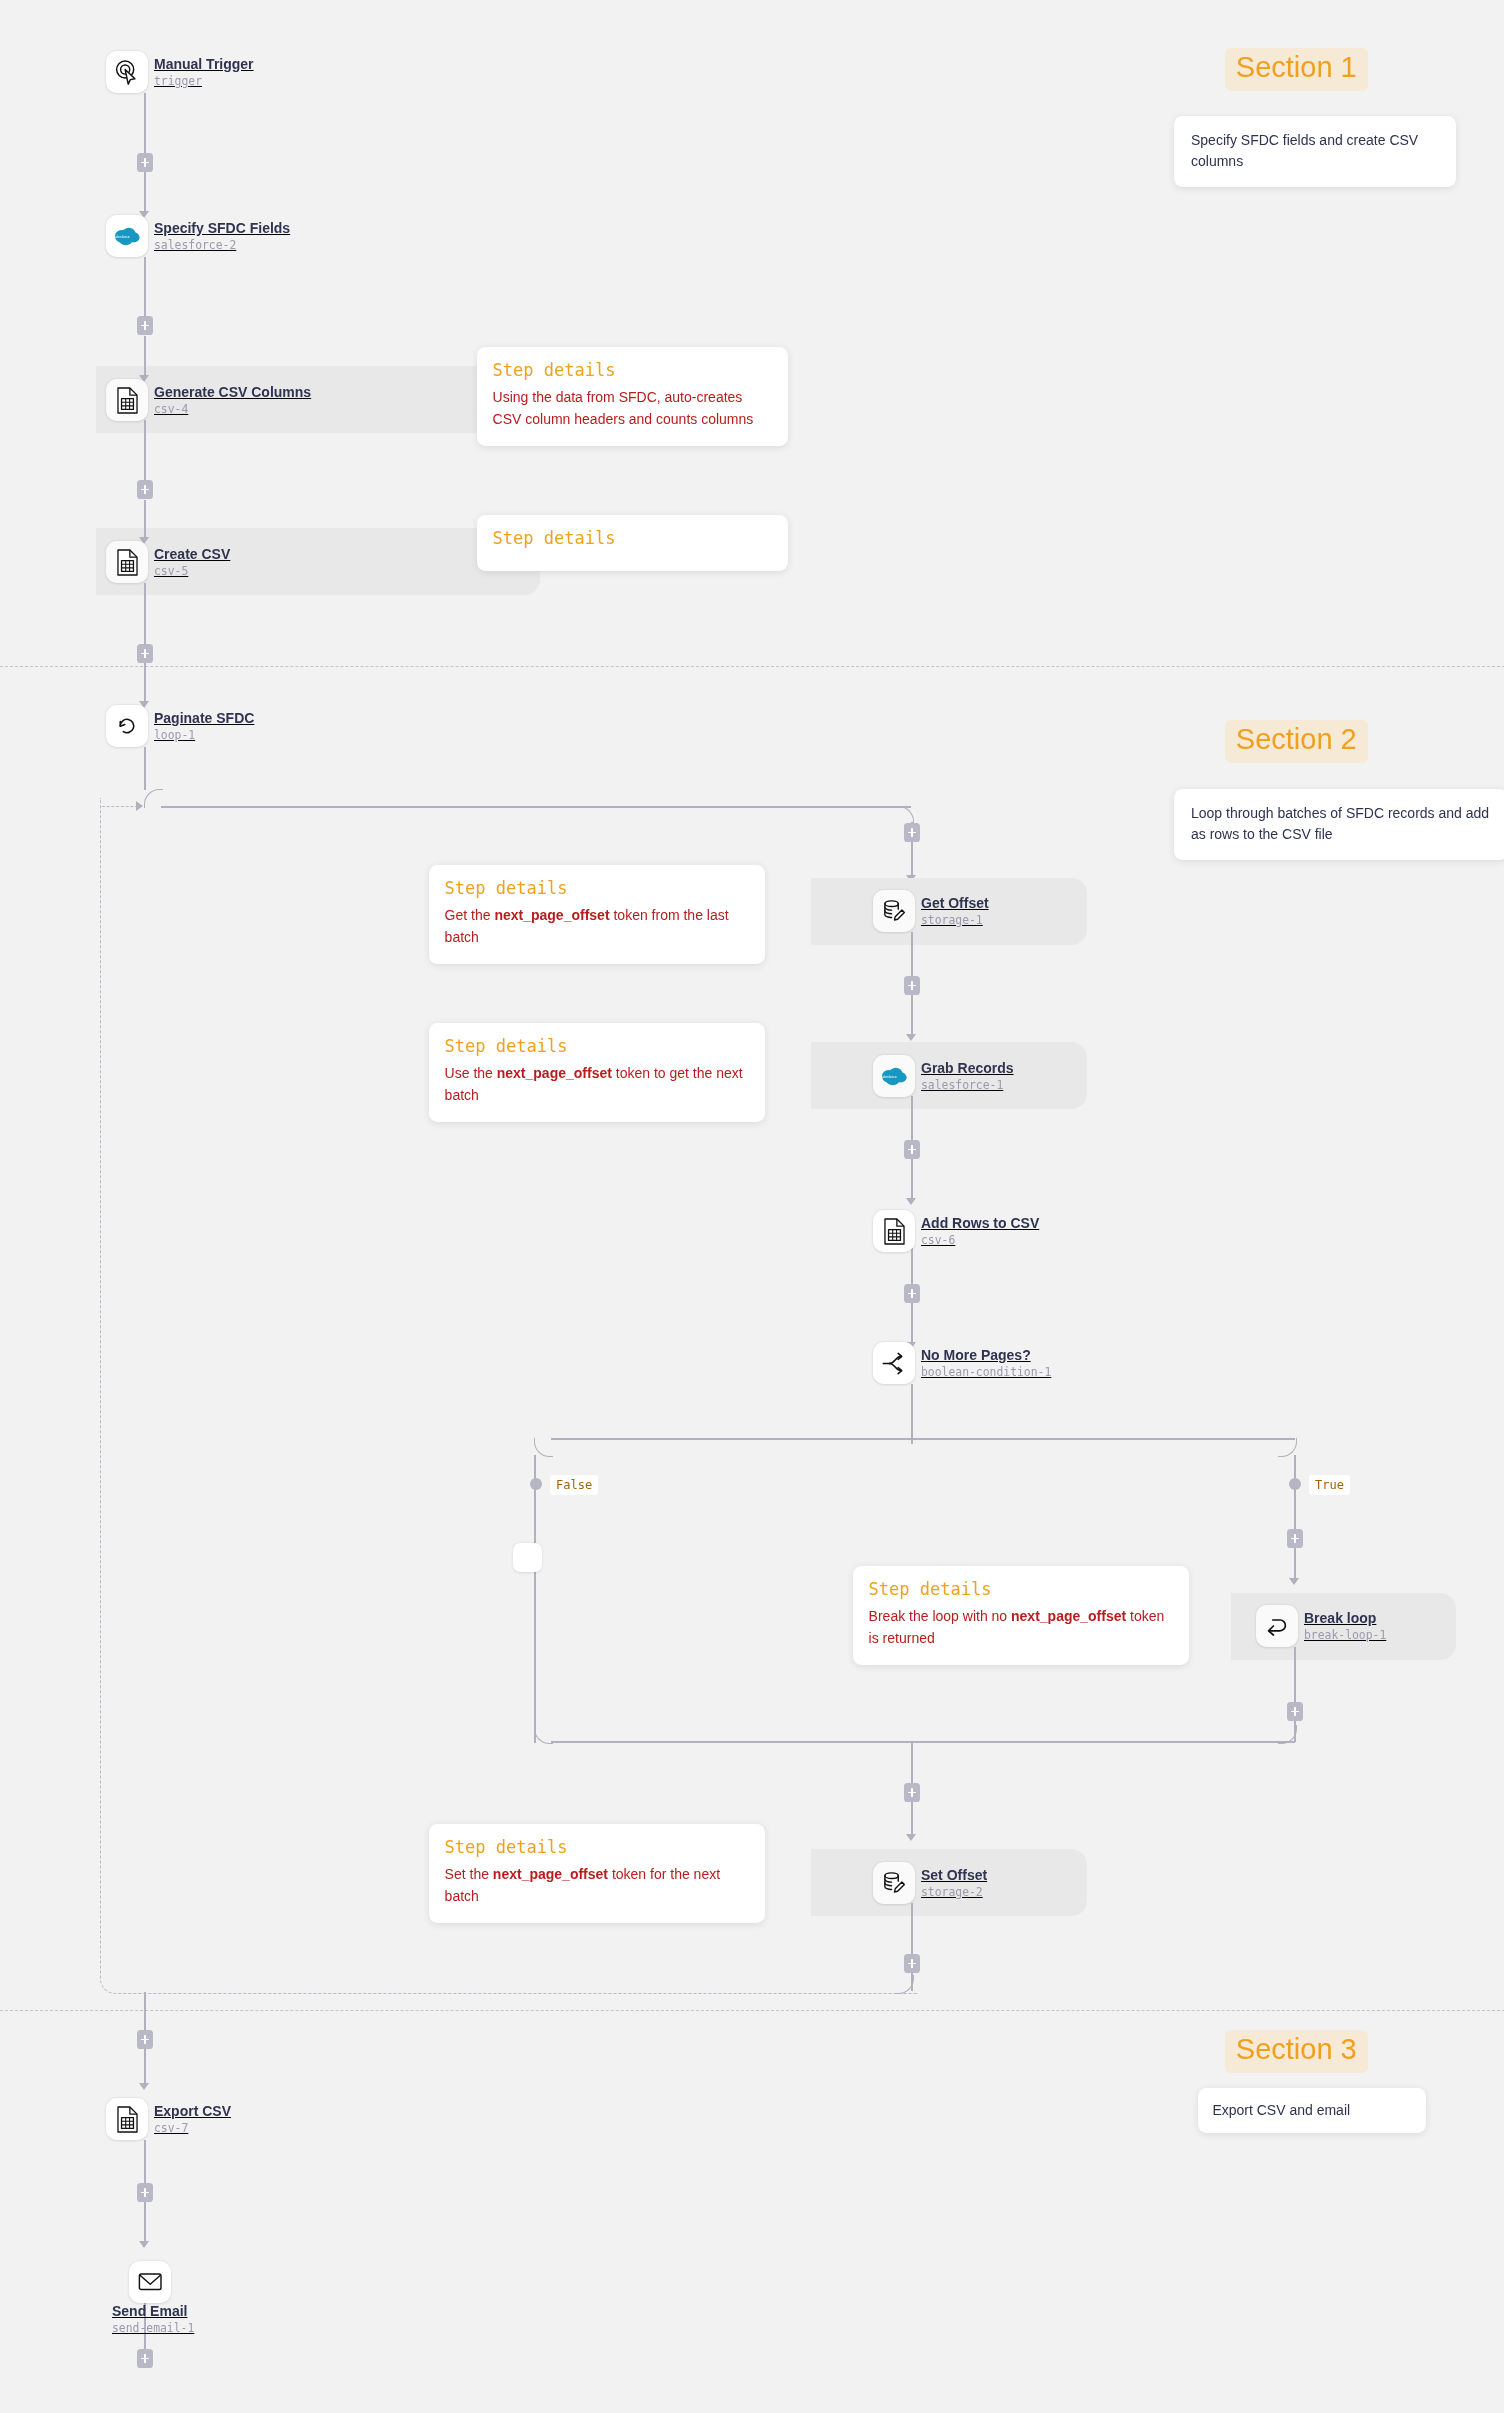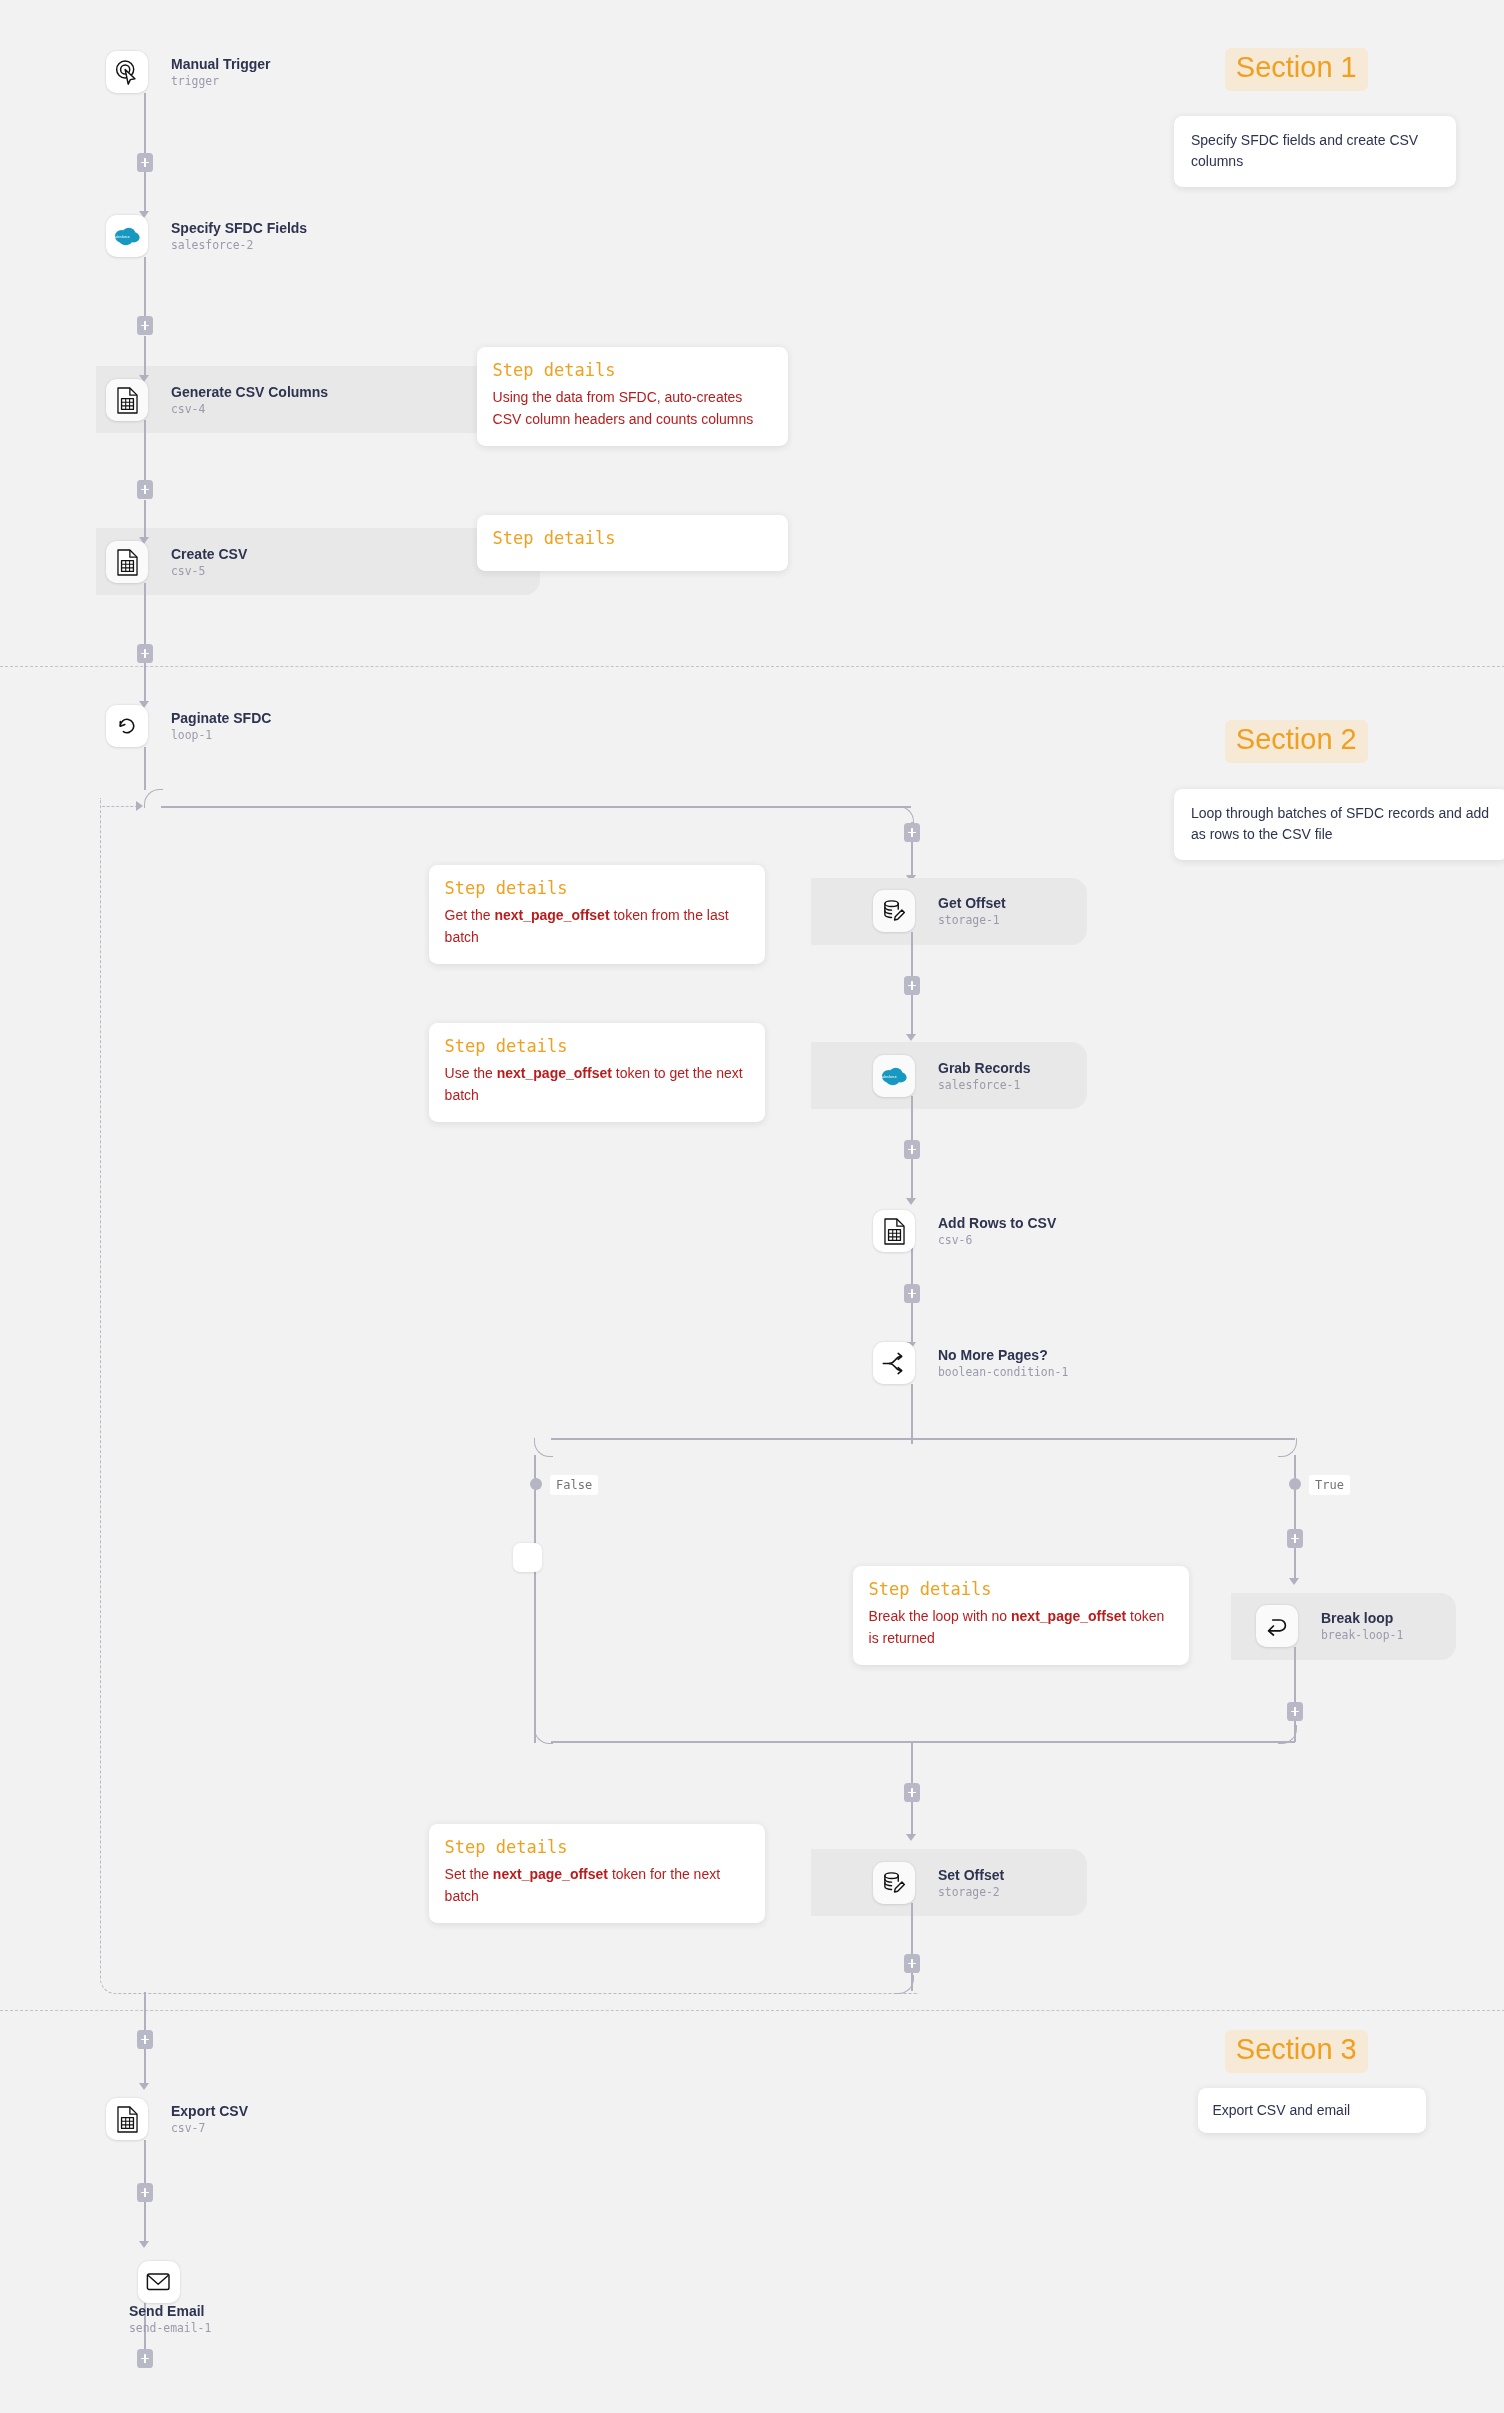--- a/index.html
+++ b/index.html
@@ -95,21 +95,21 @@
   
   .branch-dot{
     position:absolute;
     width:12px;height:12px;border-radius:50%;
     background:#b5b5c3;
     z-index:7;
   }
   .branch-label{
     position:absolute;
     background:#ffffff;
-    color:#737373;
+    color:#a16207;
     font-family:"DejaVu Sans Mono", monospace;
     font-size:12px;
     padding:3px 6px;
     border-radius:2.4px;
     z-index:7;
     white-space:nowrap;
   }
 
   
   .node{
@@ -122,22 +122,23 @@
     width:42px;height:42px;
     background:#ffffff;
     border-radius:10.8px;
     box-shadow:0 0.6px 2.4px rgba(40,40,60,.13), 0 0 0 0.6px rgba(0,0,0,.02);
     display:flex;align-items:center;justify-content:center;
     flex:0 0 auto;
   }
   .node-icon.dim{ background:#fafafa; }
   .node-icon svg{ display:block; }
   .node-text{
-    margin-left:23px;
+    margin-left:6px;
     line-height:1.18;
+    text-decoration:underline;
   }
   .node-title{
     font-size:14px;
     font-weight:bold;
     color:#2e3350;
     white-space:nowrap;
   }
   .node-sub{
     font-family:"DejaVu Sans Mono", monospace;
     font-size:11.4px;

